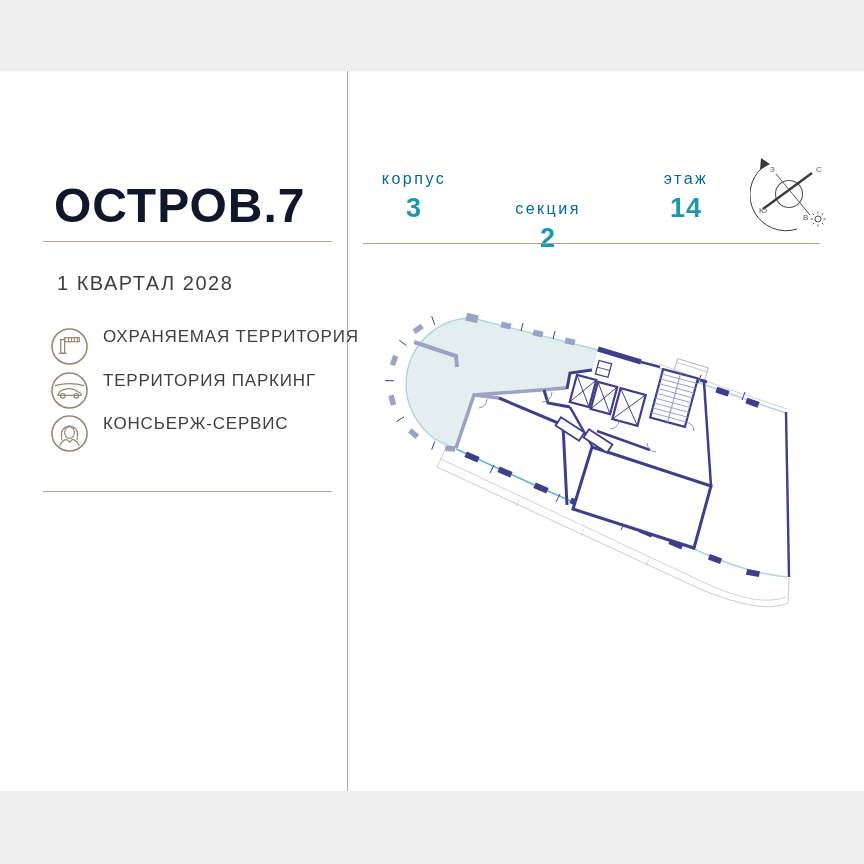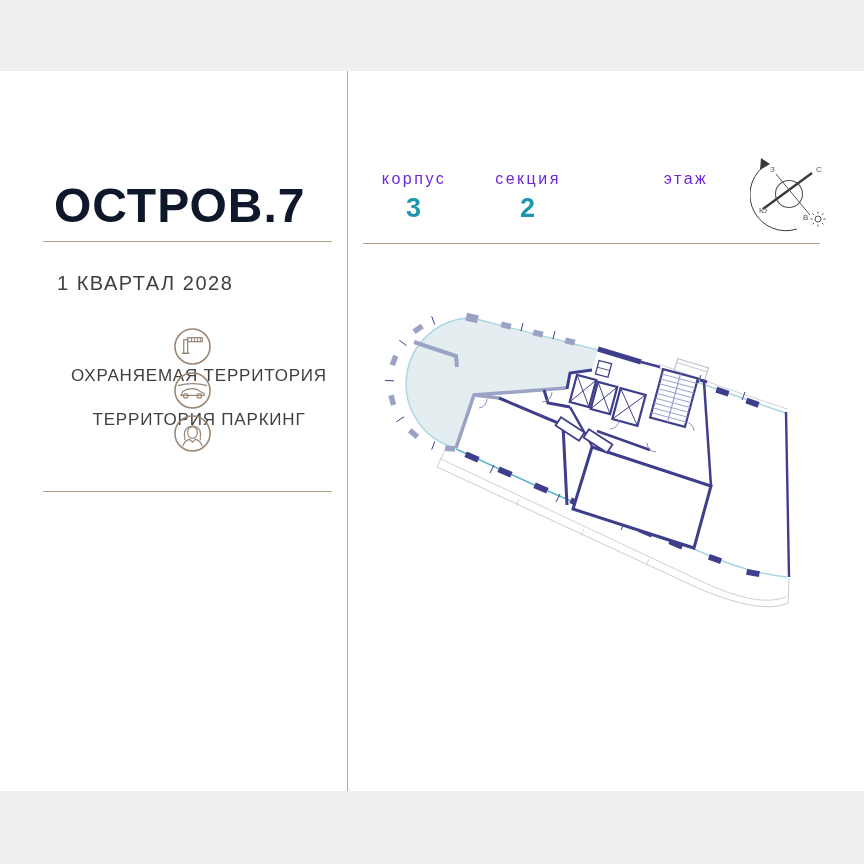--- a/index.html
+++ b/index.html
@@ -12,29 +12,29 @@
   .vdivider { position:absolute; left:347px; top:71px; width:1px; height:720px; background:#b5a892; }
   .hline { position:absolute; height:1px; background:#b3a28c; }
   .hline.logo-line { left:43px; top:241px; width:289px; }
   .hline.left-bottom-line { left:43px; top:491px; width:289px; }
   .hline.header-line { left:363px; top:243px; width:457px; }
 
   .logo { position:absolute; left:54px; top:178px; font-size:48px; font-weight:bold;
           letter-spacing:1px; color:#0f172a; }
   .date { position:absolute; left:57px; top:272px; font-size:20px; letter-spacing:1.5px; color:#3f3f3f; }
 
-  .amenity-row { position:absolute; left:42px; width:300px; height:40px; display:flex; align-items:center;flex-direction:column; }
+  .amenity-row { position:absolute; left:50px; width:300px; height:40px; display:flex; align-items:flex-start; }
   .amenity-row .ic { width:39px; height:39px; flex:0 0 39px; }
   .amenity-row .lbl { margin-left:14px; font-size:17px; letter-spacing:0.8px; color:#3f3f3f; white-space:nowrap; }
   .row1 { top:327px; } .row2 { top:371px; } .row3 { top:414px; }
 
   .hcol { position:absolute; top:170px; width:120px; text-align:center; }
-  .hcol .hlabel { font-size:16px; letter-spacing:2.5px; color:#6d28d9; }
+  .hcol .hlabel { font-size:16px; letter-spacing:2.5px; color:#0369a1; }
   .hcol .hvalue { margin-top:5px; font-size:27px; font-weight:bold; color:#1d97ad; letter-spacing:1px; }
-  .hcol.c1 { left:354px; } .hcol.c2 { left:468px; } .hcol.c3 { left:626px; }
+  .hcol.c1 { left:354px; } .hcol.c2 { left:488px;margin-top:30px; } .hcol.c3 { left:626px; }
 
   .compass { position:absolute; left:750px; top:152px; width:80px; height:88px; }
   .plan { position:absolute; left:383px; top:296px; width:424px; height:326px; }
 </style>
 </head>
 <body>
 
 <div class="band top"></div>
 <div class="band bottom"></div>
 <div class="vdivider"></div>
@@ -69,34 +69,36 @@
 </div>
 
 <div class="amenity-row row3">
   <svg class="ic" viewBox="0 0 40 40">
     <circle cx="20" cy="20" r="18" fill="none" stroke="#9b8673" stroke-width="1.6"></circle>
     <path d="M 12,24 Q 10,14 20,12 Q 30,14 28,24" fill="none" stroke="#9b8673" stroke-width="1.2"></path>
     <ellipse cx="20" cy="19" rx="5" ry="6" fill="none" stroke="#9b8673" stroke-width="1.2"></ellipse>
     <path d="M 10,33 Q 12,27 17,26 L 20,29 L 23,26 Q 28,27 30,33" fill="none" stroke="#9b8673" stroke-width="1.2"></path>
     <path d="M 12,24 L 12,27 M 28,24 L 28,27" stroke="#9b8673" stroke-width="1.2"></path>
   </svg>
+  <span class="lbl">КОНСЬЕРЖ-СЕРВИС</span>
 </div>
 
 <div class="hline left-bottom-line"></div>
 
 <div class="hcol c1">
   <div class="hlabel">корпус</div>
   <div class="hvalue">3</div>
 </div>
 <div class="hcol c2">
   <div class="hlabel">секция</div>
   <div class="hvalue">2</div>
 </div>
 <div class="hcol c3">
   <div class="hlabel">этаж</div>
+  <div class="hvalue">14</div>
 </div>
 
 <svg class="compass" viewBox="750 152 80 88">
   <circle cx="789" cy="194" r="13.5" fill="none" stroke="#555" stroke-width="1.1"></circle>
   <line x1="763" y1="209" x2="812" y2="173" stroke="#3a3a3a" stroke-width="2.4"></line>
   <line x1="776" y1="174" x2="810" y2="215" stroke="#555" stroke-width="1"></line>
   <text x="816" y="172" font-size="8" fill="#555">С</text>
   <text x="770" y="172" font-size="8" fill="#555">З</text>
   <text x="759" y="213" font-size="8" fill="#555">Ю</text>
   <text x="803" y="220" font-size="8" fill="#555">В</text>

